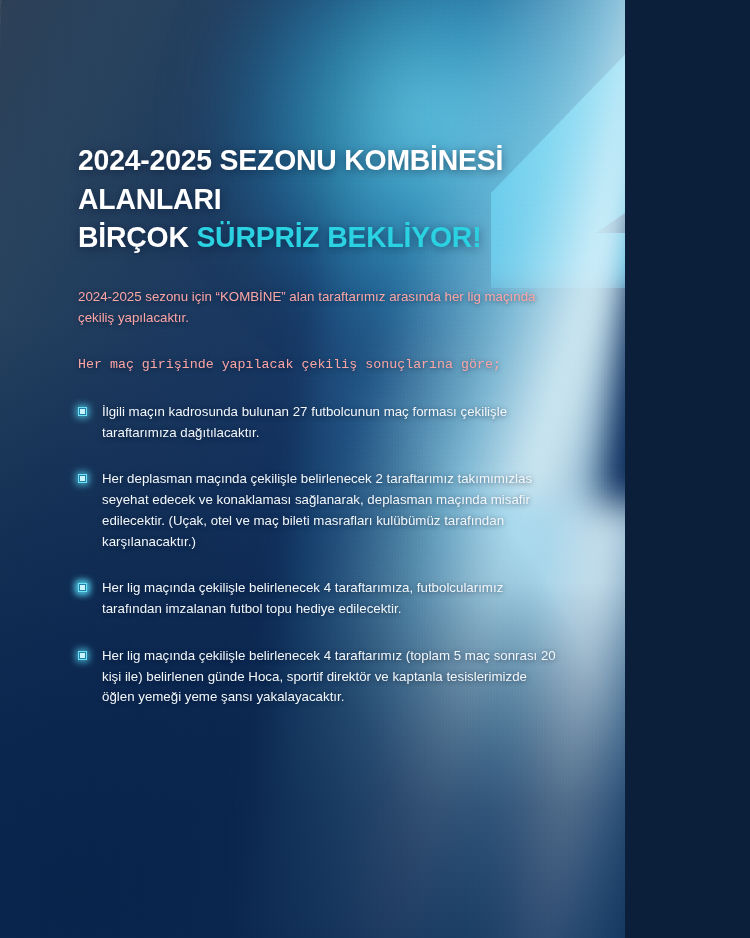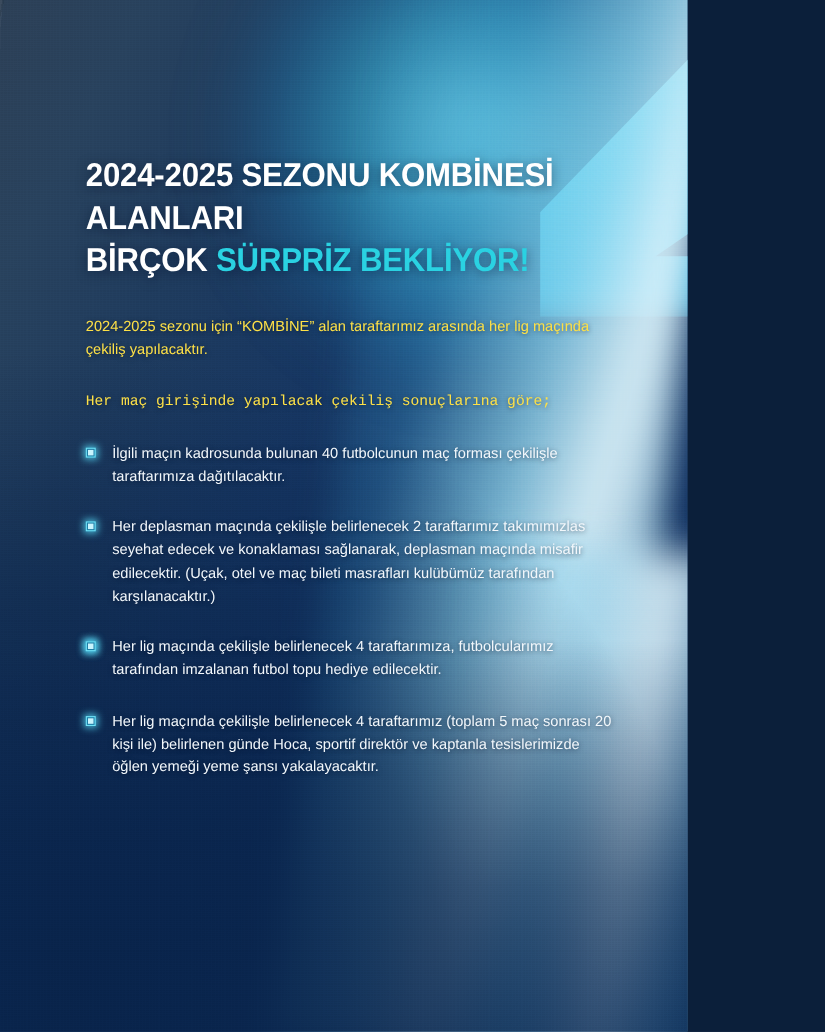--- a/index.html
+++ b/index.html
@@ -150,21 +150,21 @@
     text-shadow: 0 2px 10px rgba(0, 20, 45, .55);
     transform: scaleX(.945);
     transform-origin: left center;
   }
   .headline .accent { color: #2ad2e2; }
 
   .intro {
     margin: 0 0 15px 0;
     font-size: 13.3px;
     line-height: 1.55;
-    color: #fde047;
+    color: #fca5a5;
     max-width: 578px;
     text-shadow: 0 1px 5px rgba(0, 18, 42, .55);
   }
   .intro.second { margin-top: 27px; margin-bottom: 26px; font-family: Liberation Mono, monospace; }
 
   .bullet-list {
     list-style: none;
     margin: 0;
     padding: 0;
     max-width: 608px;
@@ -220,21 +220,21 @@
       <span>BİRÇOK </span><span class="accent">SÜRPRİZ BEKLİYOR!</span>
     </h1>
 
     <p class="intro">2024-2025 sezonu için “KOMBİNE” alan taraftarımız arasında her lig maçında çekiliş yapılacaktır.</p>
 
     <p class="intro second">Her maç girişinde yapılacak çekiliş sonuçlarına göre;</p>
 
     <ul class="bullet-list">
       <li class="bullet-item">
         <span class="bullet-marker"></span>
-        <span>İlgili maçın kadrosunda bulunan 40 futbolcunun maç forması çekilişle taraftarımıza dağıtılacaktır.</span>
+        <span>İlgili maçın kadrosunda bulunan 27 futbolcunun maç forması çekilişle taraftarımıza dağıtılacaktır.</span>
       </li>
       <li class="bullet-item">
         <span class="bullet-marker"></span>
         <span>Her deplasman maçında çekilişle belirlenecek 2 taraftarımız takımımızlas seyehat edecek ve konaklaması sağlanarak, deplasman maçında misafir edilecektir. (Uçak, otel ve maç bileti masrafları kulübümüz tarafından karşılanacaktır.)</span>
       </li>
       <li class="bullet-item">
         <span class="bullet-marker"></span>
       </li>
       <li class="bullet-item">
         <span class="bullet-marker"></span>

